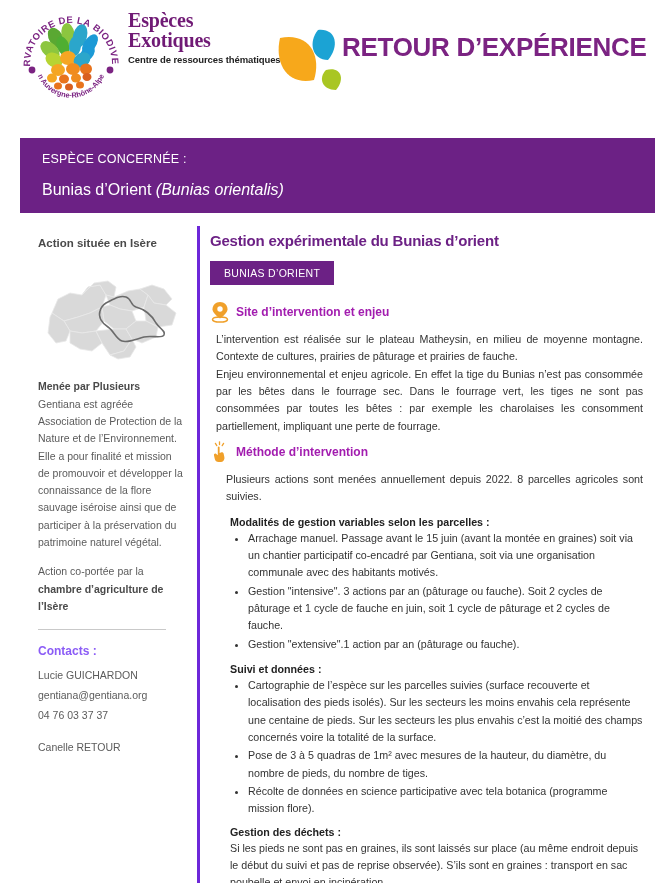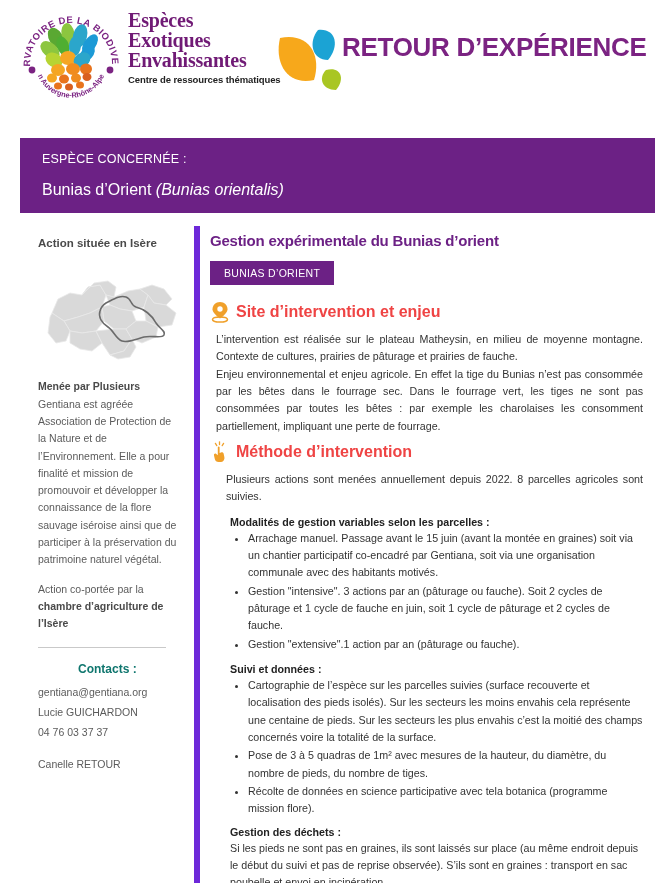--- a/index.html
+++ b/index.html
@@ -108,21 +108,21 @@
     left: 0;
     right: 0;
     bottom: 0;
     display: flex;
   }
   #sidebar {
     width: 200px;
     flex: 0 0 200px;
     padding: 8px 14px 0 38px;
     box-sizing: border-box;
-    border-right: 6px solid #6d28d9;
+    border-right: 3px solid #6d28d9;
     font-size: 10.5px;
     line-height: 1.65;
     color: #5b5b5b;
   }
   #sidebar-title {
     font-weight: bold;
     color: #4a4a4a;
     font-size: 11.5px;
     margin-bottom: 10px;
   }
@@ -134,24 +134,23 @@
   .sb-strong { font-weight: bold; color: #4a4a4a; }
   .sb-block { margin-bottom: 12px; }
   #sb-divider {
     border: none;
     border-top: 1px solid #c9c9c9;
     margin: 14px 0 12px 0;
     width: 128px;
   }
   #contacts-title {
     font-weight: bold;
-    color: #0f766e;
+    color: #8b5cf6;
     font-size: 12px;
     margin-bottom: 4px;
-    margin-left: 40px;
   }
   .contact-line { line-height: 1.9; }
   .contact-mail-underline {
     text-decoration: underline;
     color: #5b5b5b;
   }
   .contact-gap { height: 12px; }
 
   
   #main {
@@ -176,23 +175,23 @@
     padding: 6px 14px 6px 14px;
     margin-bottom: 10px;
   }
   .section-head {
     display: flex;
     align-items: center;
     gap: 6px;
     margin: 6px 0 8px 0;
   }
   .section-head .sh-text {
-    color: #ef4444;
-    font-weight: bold;
-    font-size: 16px;
+    color: #a21caf;
+    font-weight: bold;
+    font-size: 12px;
   }
   .sec-icon {
     width: 20px;
     height: 22px;
     flex: 0 0 20px;
   }
   .para {
     font-size: 10.7px;
     line-height: 1.62;
     text-align: justify;
@@ -264,21 +263,20 @@
         <textPath href="#ringTop" startOffset="50%" text-anchor="middle">OBSERVATOIRE DE LA BIODIVERSITÉ</textPath>
       </text>
       <text fill="#7b2382" font-size="7.4" font-weight="bold" font-family="Liberation Sans, sans-serif">
         <textPath href="#ringBot" startOffset="50%" text-anchor="middle">en Auvergne-Rhône-Alpes</textPath>
       </text>
     </svg>
 
     <div id="logo-wordmark">
       <div class="wm-line">Espèces</div>
       <div class="wm-line">Exotiques</div>
-      <div class="wm-line">Envahissantes</div>
       <div id="wm-sub">Centre de ressources thématiques</div>
     </div>
   </div>
 
   <svg id="leaf-mark" viewBox="0 0 76 74">
     <path d="M6 14 C 34 8, 48 30, 40 56 C 14 62, 0 40, 6 14 Z" fill="#f7a81b"></path>
     <path d="M44 6 C 62 4, 66 22, 54 36 C 38 36, 34 18, 44 6 Z" fill="#1ba3d4"></path>
     <path d="M52 46 C 66 42, 72 54, 62 66 C 48 66, 44 54, 52 46 Z" fill="#a9c623"></path>
   </svg>
 
@@ -325,22 +323,22 @@
 
     <div class="sb-block">
       <span>Action co-portée par  la </span><span class="sb-strong">chambre d’agriculture de l’Isère</span>
     </div>
 
     <hr id="sb-divider">
 
     <div id="contacts-title">Contacts :</div>
 
     <div>
+      <div class="contact-line">Lucie GUICHARDON</div>
       <div class="contact-line">gentiana@gentiana.org</div>
-      <div class="contact-line">Lucie GUICHARDON</div>
       <div class="contact-line">04 76 03 37 37</div>
     </div>
 
     <div class="contact-gap"></div>
 
     <div>
       <div class="contact-line">Canelle RETOUR</div>
     </div>
   </aside>
 

